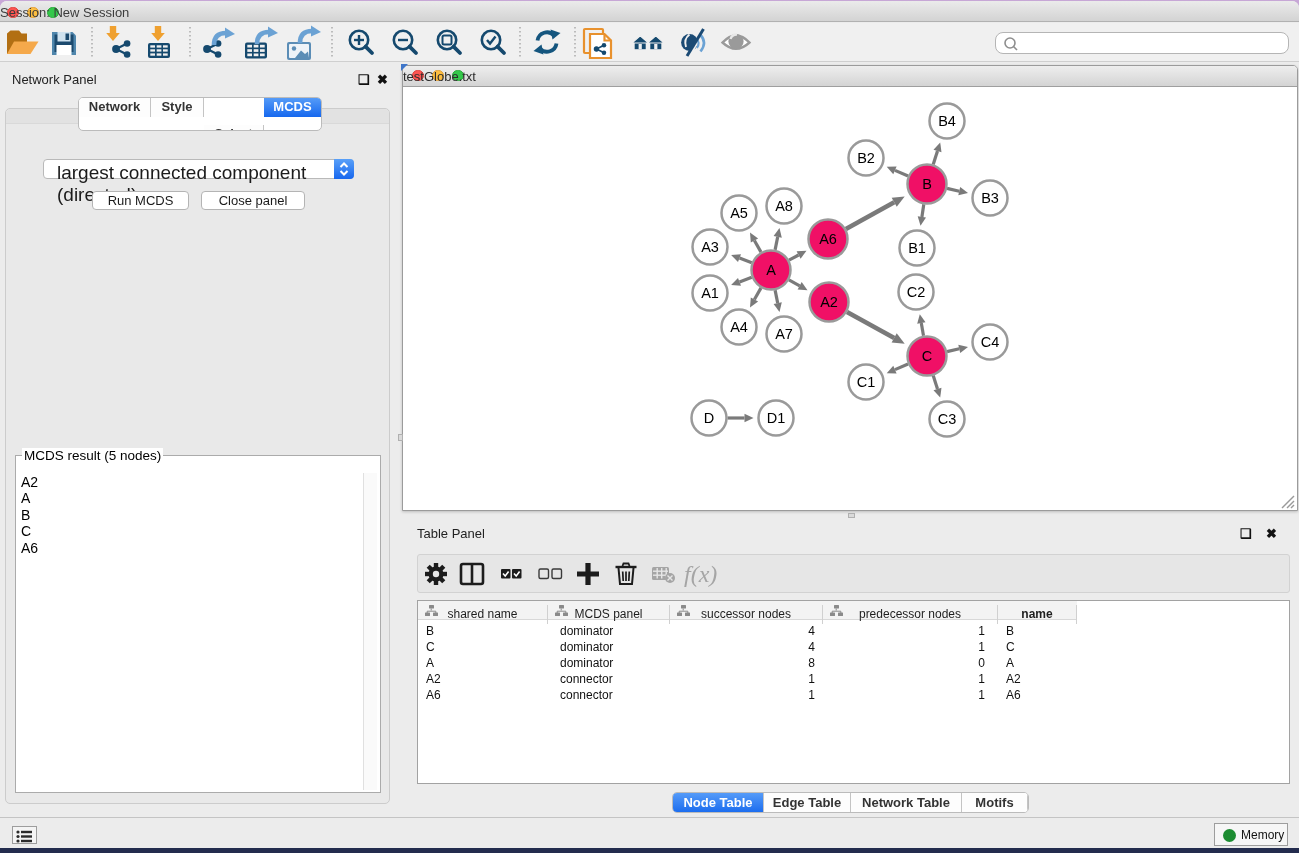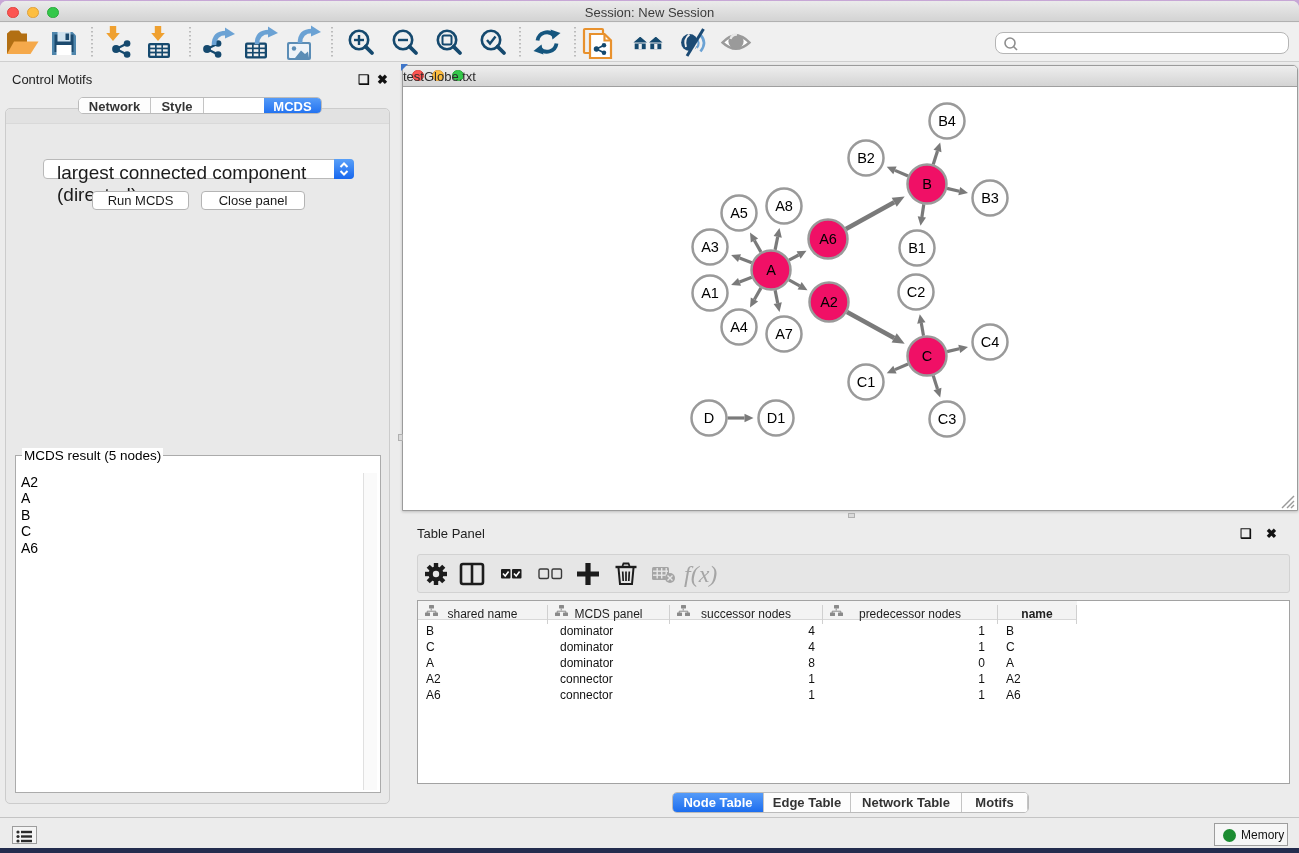--- a/index.html
+++ b/index.html
@@ -8,33 +8,33 @@
 #app { position:absolute; left:0; top:1px; width:1299px; height:847px;
   background:#ececec; border-radius:7px 7px 0 0; }
 
 #titlebar { position:absolute; left:0; top:0; width:1299px; height:21px;
   background:linear-gradient(#ebebeb,#d3d3d3); border-radius:7px 7px 0 0;
   border-bottom:1px solid #b1b1b1; }
 .tl { position:absolute; top:5.5px; width:11.5px; height:11.5px; border-radius:50%; }
 #titlebar .t-red { left:7px; background:#fc5552; border:1px solid #e1423e; }
 #titlebar .t-yel { left:27px; background:#fdbe40; border:1px solid #e0a03a; }
 #titlebar .t-grn { left:47px; background:#34c84a; border:1px solid #2ca93b; }
-#title-text { position:absolute; top:3.5px; left:0; width:100%; text-align:center;
+#title-text { position:absolute; top:3.5px; left:0; width:100%; text-align:left;
   font-size:13px; color:#3c3c3c; }
 
 #toolbar { position:absolute; left:0; top:22px; width:1299px; height:39px;
   background:#f0f0f0; border-bottom:1px solid #cfcfcf; }
 #searchbox { position:absolute; left:995px; top:9px; width:294px; height:22px;
   background:#fff; border:1px solid #b5b5b5; border-radius:8px; }
 
 #cp-title { position:absolute; left:12px; top:71px; font-size:13px; color:#222; }
 .wbtn { position:absolute; font-size:13px; color:#111; font-weight:bold; }
 #cp-pane { position:absolute; left:5px; top:107px; width:385px; height:696px;
   background:#e9e9e9; border:1px solid #cccccc; border-radius:5px; }
-#cp-tabs { position:absolute; left:78px; top:96px; height:17px; display:flex;
+#cp-tabs { position:absolute; left:78px; top:96px; height:34px; display:flex;
   border:1px solid #bbb; border-radius:5px; overflow:hidden; background:#fff; }
 .cptab { height:19px; line-height:18px; font-size:13px; font-weight:bold; color:#333;
   text-align:center; border-right:1px solid #c4c4c4; background:#fdfdfd; }
 .cptab.sel { background:linear-gradient(#559bf8,#1668ee); color:#fff; border-right:none; }
 #opt-label { position:absolute; left:0px; top:136px; width:395px; text-align:center;
   font-size:13px; color:#1b1b1b; }
 #dropdown { position:absolute; left:43px; top:158px; width:311px; height:20px;
   background:#fff; border:1px solid #b9b9b9; border-radius:4px; }
 #dropdown .dtext { position:absolute; left:13px; top:2px; font-size:19px; color:#1b1b1b; }
 #dropdown .spin { position:absolute; right:-1px; top:-1px; width:20px; height:20px;
@@ -228,21 +228,21 @@
         <path d="M 730.5 16 A 6.5 6.5 0 0 1 737 11.5" stroke="#e8e8e8" stroke-width="2.4" fill="none"></path>
       </svg>
     <div id="searchbox">
         <svg width="20" height="20" style="position:absolute;left:5px;top:1px;">
           <circle cx="9" cy="9" r="5" fill="none" stroke="#8e8e8e" stroke-width="1.6"></circle>
           <line x1="12.5" y1="12.5" x2="16" y2="16" stroke="#8e8e8e" stroke-width="1.6"></line>
         </svg>
       </div>
   </div>
 
-  <div id="cp-title">Control Motifs</div>
+  <div id="cp-title">Network Panel</div>
   <div class="wbtn" style="left:358px; top:71px;">❑</div>
   <div class="wbtn" style="left:377px; top:71px;">✖</div>
   <div id="cp-pane">
       <div style="position:absolute;left:0;top:0;right:0;height:15px;background:#e2e2e2;border-bottom:1px solid #d9d9d9;border-radius:5px 5px 0 0;"></div>
     </div>
   <div id="cp-tabs">
     <div class="cptab" style="width:72px;">Network</div>
     <div class="cptab" style="width:53px;">Style</div>
     <div class="cptab" style="width:60px;margin-top:27px;">Select</div>
     <div class="cptab sel" style="width:57px;">MCDS</div>

